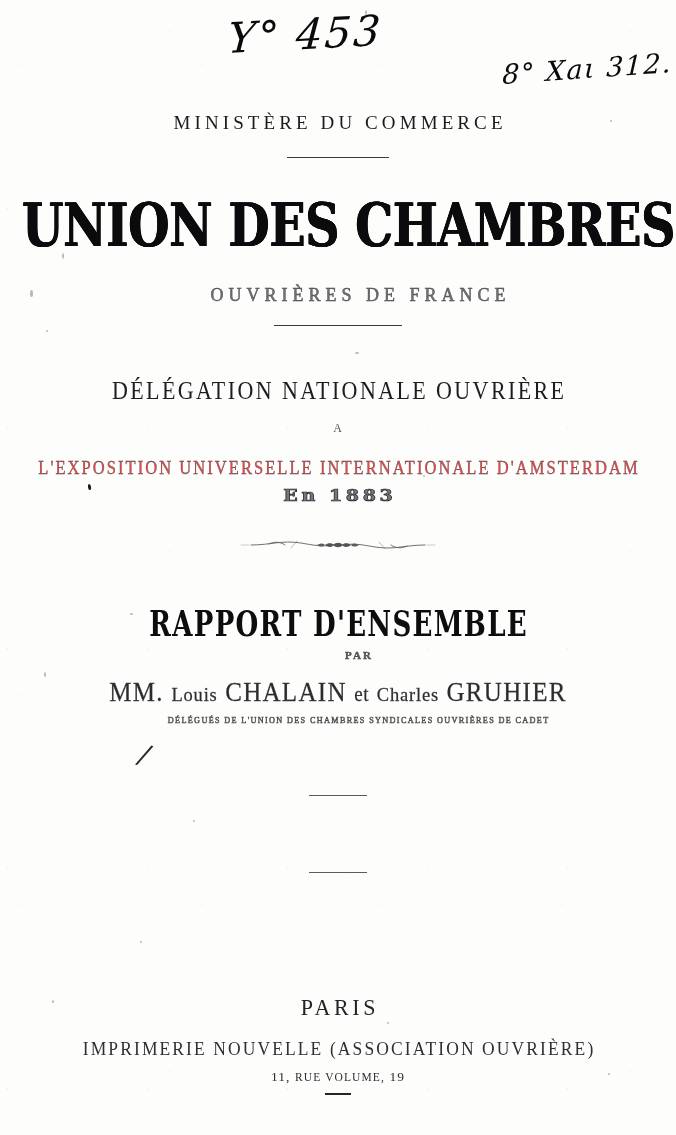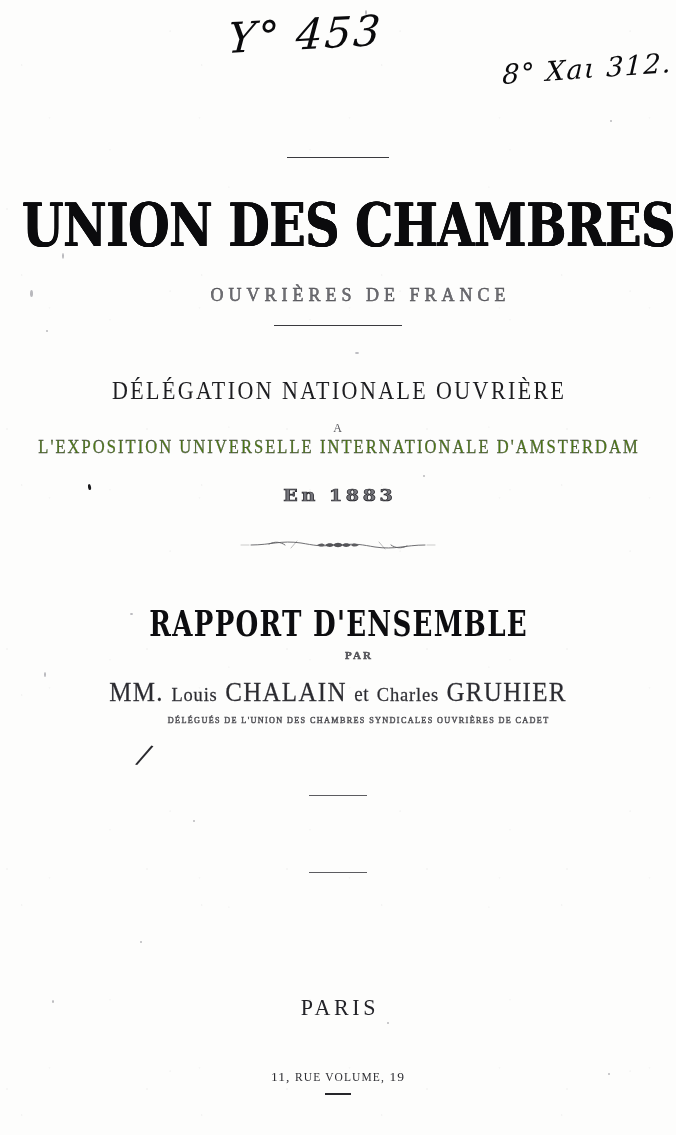--- a/index.html
+++ b/index.html
@@ -152,25 +152,25 @@
     transform: scaleY(1.12);
     transform-origin: 50% 0;
   }
   #a-line {
     top: 422px;
     font-size: 12px;
     letter-spacing: 1px;
     color: #55555a;
   }
   #exposition {
-    top: 439px;
+    top: 460px;
     font-size: 16.5px;
     letter-spacing: 2.05px;
     text-indent: 2.05px;
-    color: #4d7c0f;
+    color: #ef4444;
     -webkit-text-stroke: 0.3px #4a4a4f;
     transform: scaleY(1.08);
     transform-origin: 50% 0;
   }
   #en-annee {
     top: 486px;
     font-family: "DejaVu Serif", "Liberation Serif", serif;
     font-size: 19px;
     letter-spacing: 3.6px;
     text-indent: 3.6px;
@@ -296,20 +296,21 @@
 </head>
 <body>
 
 <div id="page"></div>
 
 <div id="content">
 
   <div class="hand" id="hw-top">Y° 453</div>
   <div class="hand" id="hw-shelf">8° Xaι 312. 1</div>
 
+  <div class="ln" id="ministere">MINISTÈRE DU COMMERCE</div>
   <div class="rule" id="rule-1"></div>
 
   <div class="ln" id="main-title">UNION DES CHAMBRES SYNDICALES</div>
 
   <div class="ln outline-caps" id="ouvrieres">OUVRIÈRES DE FRANCE</div>
   <div class="rule" id="rule-2"></div>
 
   <div class="ln" id="delegation">DÉLÉGATION NATIONALE OUVRIÈRE</div>
   <div class="ln" id="a-line">A</div>
   <div class="ln" id="exposition">L'EXPOSITION UNIVERSELLE INTERNATIONALE D'AMSTERDAM</div>
@@ -347,20 +348,21 @@
   </div>
 
   <div class="ln outline-caps" id="delegues">DÉLÉGUÉS DE L'UNION DES CHAMBRES SYNDICALES OUVRIÈRES DE CADET</div>
 
   <div class="hand" id="hw-slash">∕</div>
 
   <div class="rule thin" id="rule-3"></div>
   <div class="rule thin" id="rule-4"></div>
 
   <div class="ln" id="paris">PARIS</div>
+  <div class="ln" id="imprimerie">IMPRIMERIE NOUVELLE (ASSOCIATION OUVRIÈRE)</div>
   <div class="ln" id="adresse">
     <span>11,</span>
     <span class="sc">RUE VOLUME,</span>
     <span>19</span>
   </div>
   <div class="rule" id="rule-5"></div>
   <div class="ln" id="annee">
     <span class="small1">1</span><span>885</span>
   </div>
 

